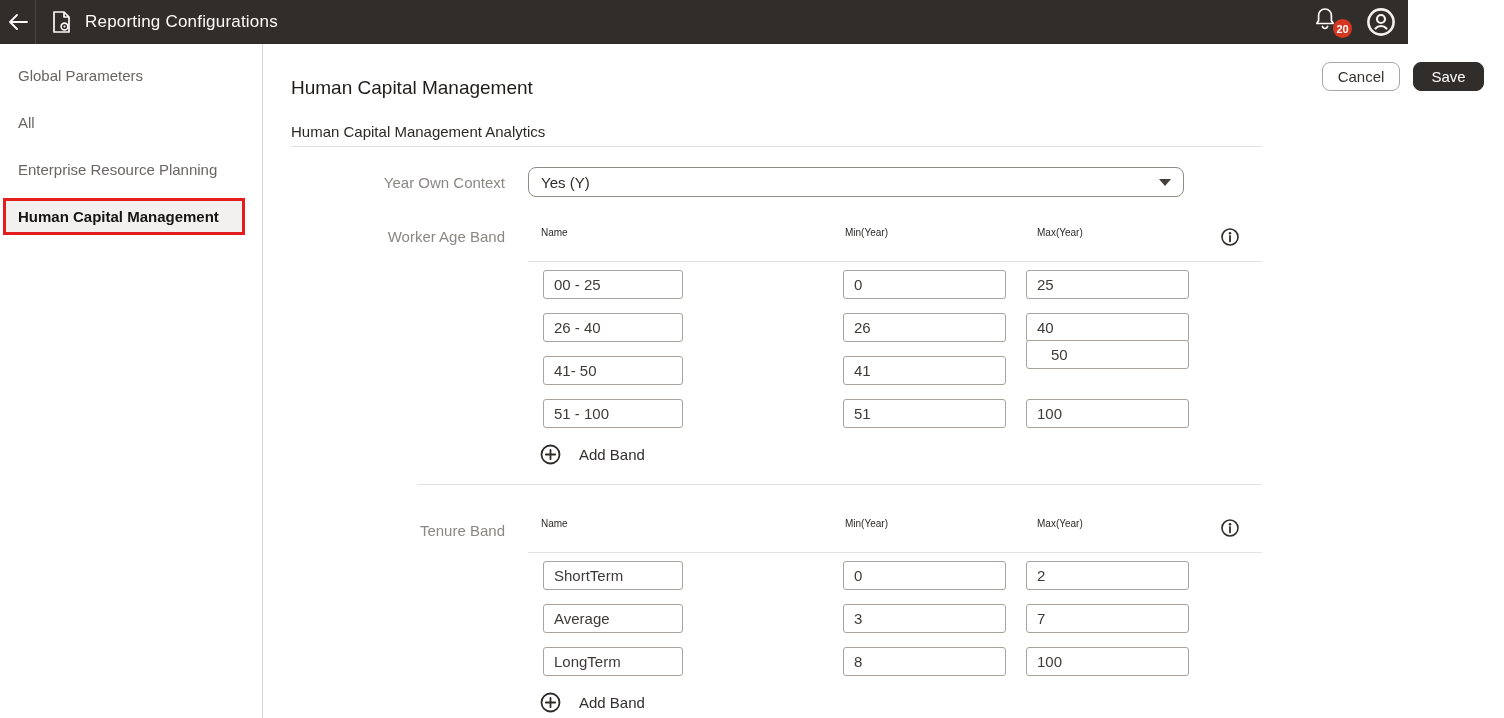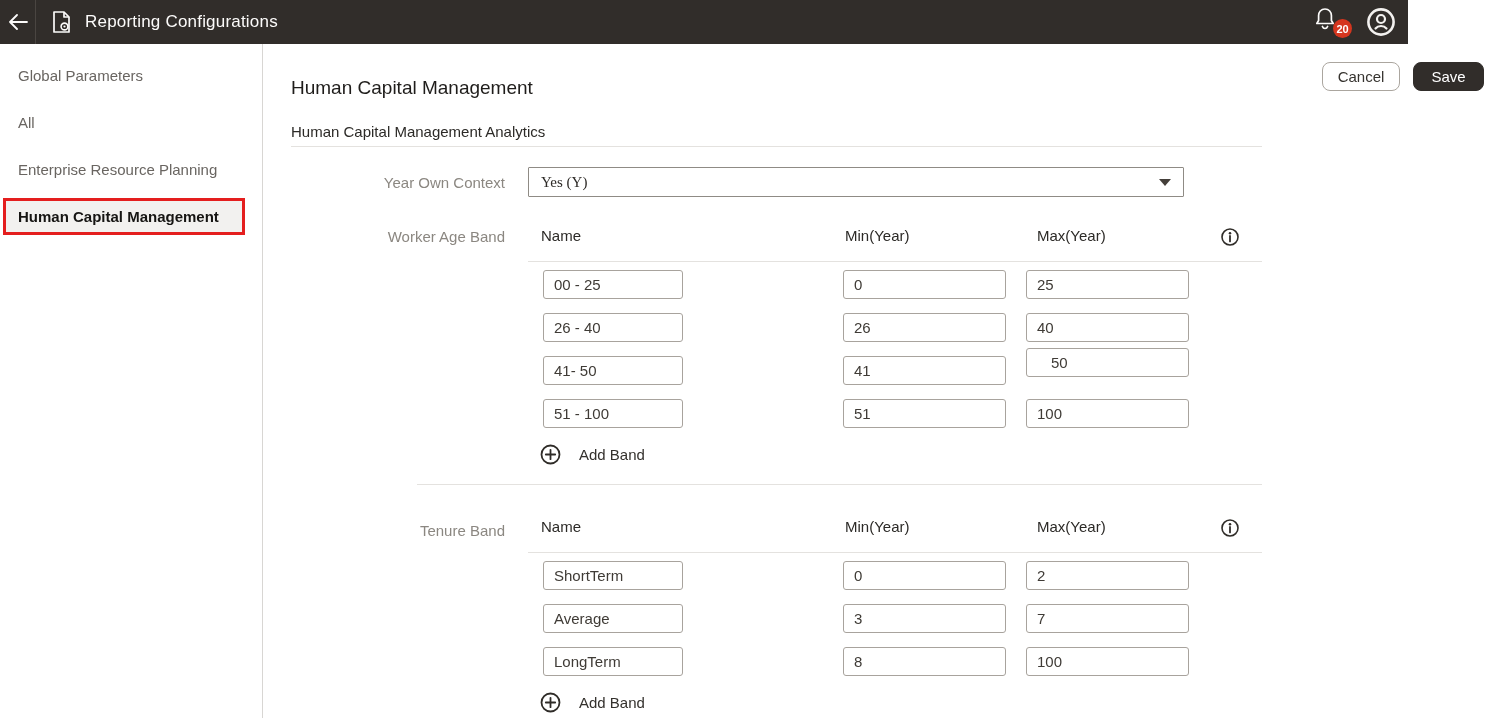--- a/index.html
+++ b/index.html
@@ -25,25 +25,25 @@
   
   .main { position:absolute; top:44px; left:263px; width:1241px; height:674px; background:#fff; }
   .page-title { position:absolute; left:28px; top:33px; font-size:19px; font-weight:400; color:#1f1d1b; }
   .btn { position:absolute; top:18px; height:29px; border-radius:8px; font-size:15px; cursor:pointer; font-family:inherit; }
   .btn-cancel { left:1059px; width:78px; background:#fff; border:1px solid #aba69f; color:#36332f; }
   .btn-save { left:1150px; width:71px; background:#312d2a; border:1px solid #312d2a; color:#fff; }
   .section-title { position:absolute; left:28px; top:79px; font-size:15px; color:#2c2a27; }
   .hline { position:absolute; height:1px; background:#e4e2df; }
 
   .form-label { position:absolute; left:28px; width:214px; display:flex; align-items:center; justify-content:flex-end; font-size:15px; color:#8b8781; }
-  .dropdown { position:absolute; left:265px; top:123px; width:656px; height:30px; border:1px solid #8f8b85; border-radius:1px; background:#fff; display:flex; align-items:center; padding:0 12px; cursor:pointer;font-family:Liberation Serif, serif; }
+  .dropdown { position:absolute; left:265px; top:123px; width:656px; height:30px; border:1px solid #8f8b85; border-radius:8px; background:#fff; display:flex; align-items:center; padding:0 12px; cursor:pointer; }
   .dropdown-value { font-size:15px; color:#2e2b28; }
   .caret { margin-left:auto; width:0; height:0; border-left:6px solid transparent; border-right:6px solid transparent; border-top:7px solid #443f3a; }
 
-  .col-header { position:absolute; font-size:15px; color:#2c2a27; }
+  .col-header { position:absolute; font-size:10px; color:#2c2a27; }
   .info-btn { position:absolute; width:20px; height:20px; background:transparent; border:0; cursor:pointer; padding:0; }
 
   .field-input { position:absolute; height:29px; border:1px solid #a8a39d; border-radius:3px; font-family:inherit; font-size:15px; color:#3f3b36; padding:0 10px; background:#fff; }
   .col-name { left:280px; width:140px; }
   .col-min  { left:580px; width:163px; }
   .col-max  { left:763px; width:163px; }
 
   .add-band { position:absolute; left:277px; display:flex; align-items:center; gap:18px; background:transparent; border:0; cursor:pointer; font-family:inherit; font-size:15px; color:#34312d; }
 </style>
 </head>
@@ -123,21 +123,21 @@
     <input class="field-input col-name" style="top: 226px;" value="00 - 25">
     <input class="field-input col-min" style="top: 226px;" value="0">
     <input class="field-input col-max" style="top: 226px;" value="25">
 
     <input class="field-input col-name" style="top: 269px;" value="26 - 40">
     <input class="field-input col-min" style="top: 269px;" value="26">
     <input class="field-input col-max" style="top: 269px;" value="40">
 
     <input class="field-input col-name" style="top: 312px;" value="41- 50">
     <input class="field-input col-min" style="top: 312px;" value="41">
-    <input class="field-input col-max" style="top: 304px; padding-left: 24px;" value="50">
+    <input class="field-input col-max" style="top: 296px; padding-left: 24px;" value="50">
 
     <input class="field-input col-name" style="top: 355px;" value="51 - 100">
     <input class="field-input col-min" style="top: 355px;" value="51">
     <input class="field-input col-max" style="top: 355px;" value="100">
 
     <button class="add-band" style="top:400px;">
       <svg width="21" height="21" viewBox="0 0 21 21" fill="none">
         <circle cx="10.5" cy="10.5" r="9" stroke="#2f2c28" stroke-width="1.8"></circle>
         <path d="M10.5 5.8 V15.2 M5.8 10.5 H15.2" stroke="#2f2c28" stroke-width="1.8" stroke-linecap="round"></path>
       </svg>

